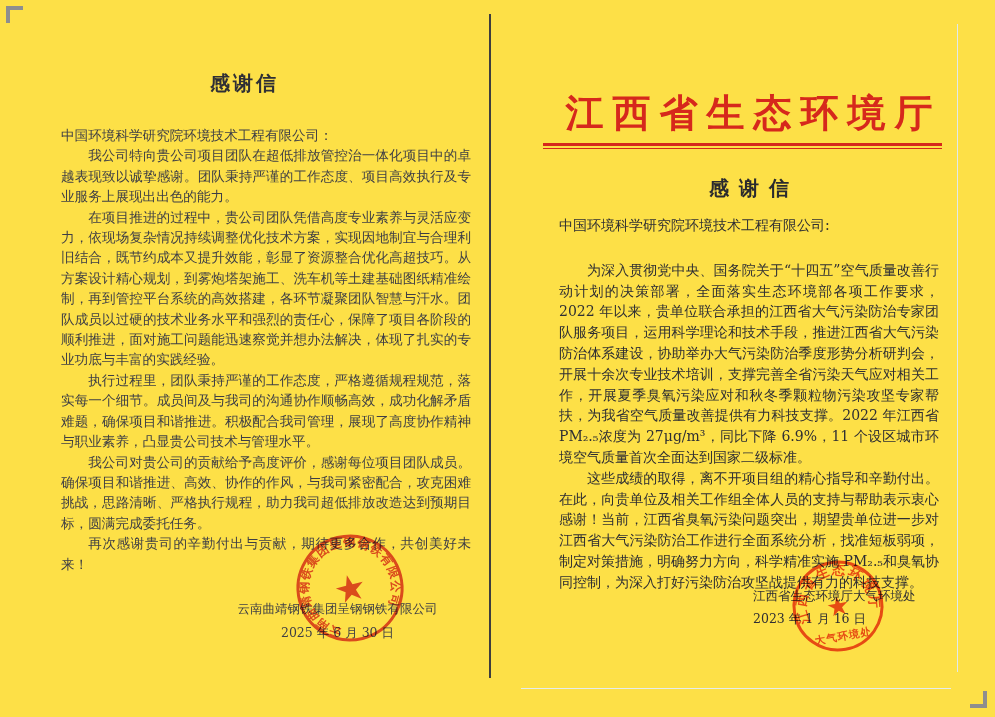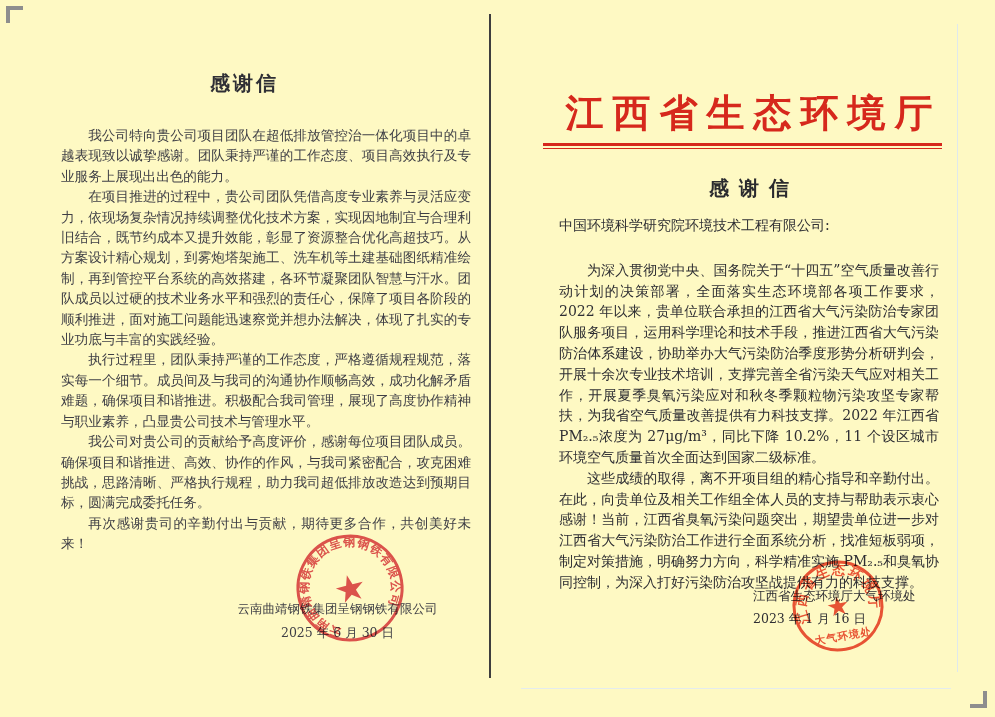--- a/index.html
+++ b/index.html
@@ -1,19 +1,19 @@
 <!DOCTYPE html>
 <html><head>
 <meta charset="utf-8">
 <style>
   * { margin:0; padding:0; box-sizing:border-box; }
   html,body { background:#ffffff; }
   .canvas {
     position:relative; width:995px; height:717px; margin:0 auto;
-    background:#fef9c3; overflow:hidden;
+    background:#fde047; overflow:hidden;
     font-family:"DejaVu Serif","Liberation Serif",serif;
   }
   .corner { position:absolute; width:17px; height:17px; }
   .corner.tl { left:6px; top:6px; border-top:4px solid #8e8e8e; border-left:4px solid #8e8e8e; }
   .corner.br { left:970px; top:691px; border-bottom:4px solid #8e8e8e; border-right:4px solid #8e8e8e; }
   .divider { position:absolute; left:489px; top:14px; width:2px; height:664px; background:#3e3e3e; }
 
   .page { position:absolute; top:0; height:717px; background:transparent; }
   .page.left  { left:0;   width:489px; }
   .page.right { left:491px; width:516px; }
@@ -74,20 +74,21 @@
 <div class="canvas">
 
   <div class="corner tl"></div>
   <div class="corner br"></div>
   <div class="divider"></div>
 
   <section class="page left">
     <h1 class="letter-title">感谢信</h1>
 
     <div class="letter-body">
+      <p class="salutation">中国环境科学研究院环境技术工程有限公司：</p>
       <p class="para">我公司特向贵公司项目团队在超低排放管控治一体化项目中的卓越表现致以诚挚感谢。团队秉持严谨的工作态度、项目高效执行及专业服务上展现出出色的能力。</p>
       <p class="para">在项目推进的过程中，贵公司团队凭借高度专业素养与灵活应变力，依现场复杂情况持续调整优化技术方案，实现因地制宜与合理利旧结合，既节约成本又提升效能，彰显了资源整合优化高超技巧。从方案设计精心规划，到雾炮塔架施工、洗车机等土建基础图纸精准绘制，再到管控平台系统的高效搭建，各环节凝聚团队智慧与汗水。团队成员以过硬的技术业务水平和强烈的责任心，保障了项目各阶段的顺利推进，面对施工问题能迅速察觉并想办法解决，体现了扎实的专业功底与丰富的实践经验。</p>
       <p class="para">执行过程里，团队秉持严谨的工作态度，严格遵循规程规范，落实每一个细节。成员间及与我司的沟通协作顺畅高效，成功化解矛盾难题，确保项目和谐推进。积极配合我司管理，展现了高度协作精神与职业素养，凸显贵公司技术与管理水平。</p>
       <p class="para">我公司对贵公司的贡献给予高度评价，感谢每位项目团队成员。确保项目和谐推进、高效、协作的作风，与我司紧密配合，攻克困难挑战，思路清晰、严格执行规程，助力我司超低排放改造达到预期目标，圆满完成委托任务。</p>
       <p class="para">再次感谢贵司的辛勤付出与贡献，期待更多合作，共创美好未来！</p>
     </div>
 
     <div class="sign-block">
       <p class="sign-name">云南曲靖钢铁集团呈钢钢铁有限公司</p>
       <p class="sign-date">2025 年 6 月 30 日</p>
@@ -112,21 +113,21 @@
     <h1 class="gov-header">江西省生态环境厅</h1>
     <div class="redline">
       <div class="thick"></div>
       <div class="thin"></div>
     </div>
 
     <h2 class="letter-title">感谢信</h2>
 
     <div class="letter-body">
       <p class="salutation">中国环境科学研究院环境技术工程有限公司:</p>
-      <p class="para">为深入贯彻党中央、国务院关于“十四五”空气质量改善行动计划的决策部署，全面落实生态环境部各项工作要求，2022 年以来，贵单位联合承担的江西省大气污染防治专家团队服务项目，运用科学理论和技术手段，推进江西省大气污染防治体系建设，协助举办大气污染防治季度形势分析研判会，开展十余次专业技术培训，支撑完善全省污染天气应对相关工作，开展夏季臭氧污染应对和秋冬季颗粒物污染攻坚专家帮扶，为我省空气质量改善提供有力科技支撑。2022 年江西省 PM₂.₅浓度为 27μg/m³，同比下降 10.2%，11 个设区城市环境空气质量首次全面达到国家二级标准。</p>
+      <p class="para">为深入贯彻党中央、国务院关于“十四五”空气质量改善行动计划的决策部署，全面落实生态环境部各项工作要求，2022 年以来，贵单位联合承担的江西省大气污染防治专家团队服务项目，运用科学理论和技术手段，推进江西省大气污染防治体系建设，协助举办大气污染防治季度形势分析研判会，开展十余次专业技术培训，支撑完善全省污染天气应对相关工作，开展夏季臭氧污染应对和秋冬季颗粒物污染攻坚专家帮扶，为我省空气质量改善提供有力科技支撑。2022 年江西省 PM₂.₅浓度为 27μg/m³，同比下降 6.9%，11 个设区城市环境空气质量首次全面达到国家二级标准。</p>
       <p class="para">这些成绩的取得，离不开项目组的精心指导和辛勤付出。在此，向贵单位及相关工作组全体人员的支持与帮助表示衷心感谢！当前，江西省臭氧污染问题突出，期望贵单位进一步对江西省大气污染防治工作进行全面系统分析，找准短板弱项，制定对策措施，明确努力方向，科学精准实施 PM₂.₅和臭氧协同控制，为深入打好污染防治攻坚战提供有力的科技支撑。</p>
     </div>
 
     <div class="sign-block">
       <p class="sign-name">江西省生态环境厅大气环境处</p>
       <p class="sign-date">2023 年 1 月 16 日</p>
     </div>
 
     <svg class="seal seal-right" width="96" height="96" viewBox="0 0 96 96">
       <defs>

